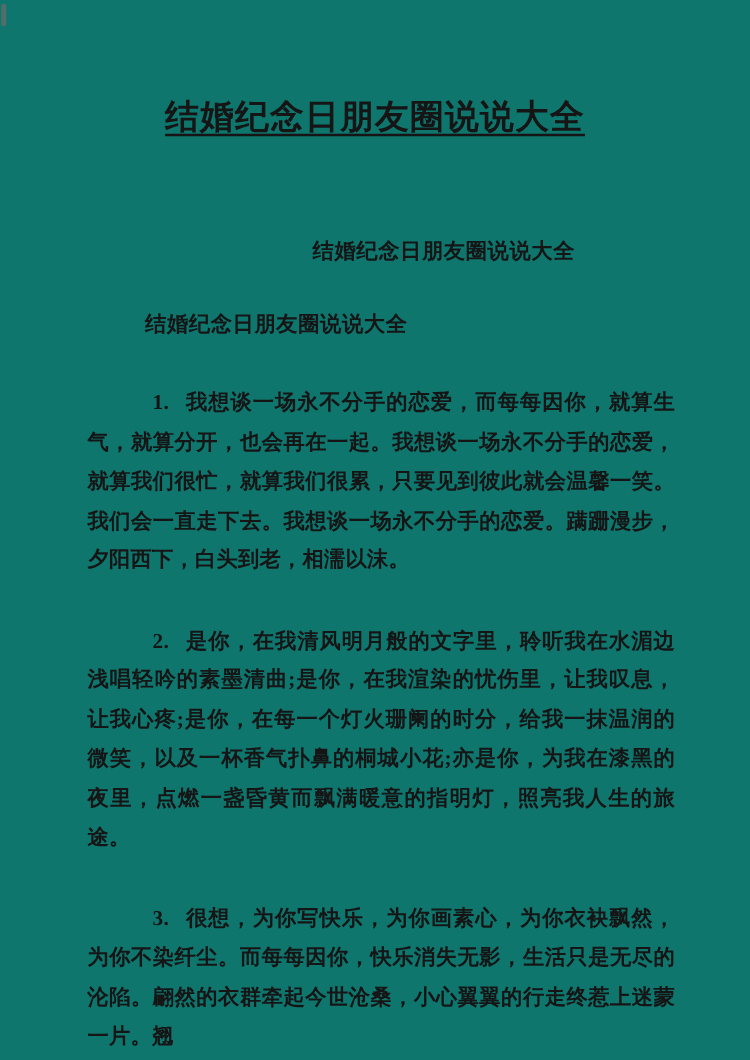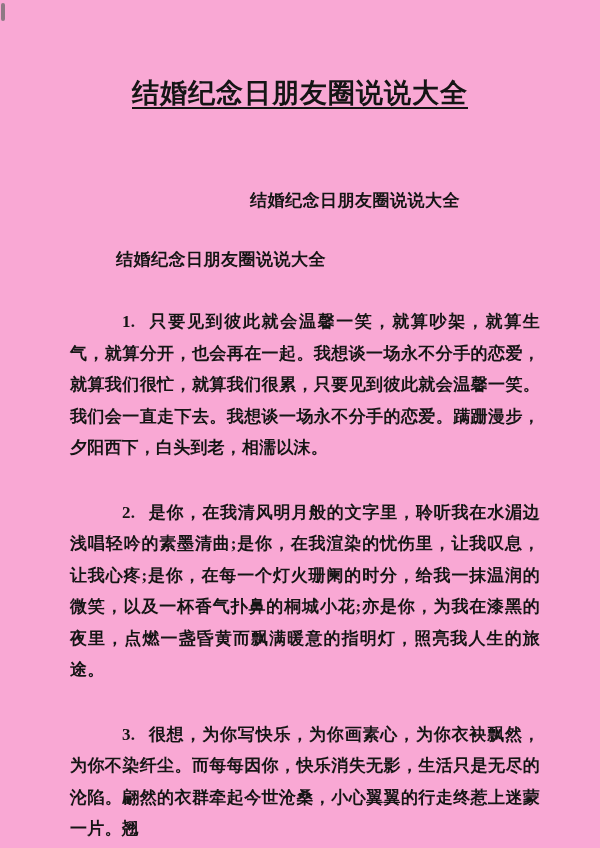--- a/index.html
+++ b/index.html
@@ -4,21 +4,21 @@
 <style>
   html, body {
     margin: 0;
     padding: 0;
     background: #ffffff;
   }
   .page {
     position: relative;
     width: 600px;
     height: 848px;
-    background: #f9a8d4;
+    background: #0f766e;
     overflow: hidden;
     font-family: "Liberation Serif", "DejaVu Serif", serif;
     color: #151515;
   }
   .scan-artifact {
     position: absolute;
     left: 1px;
     top: 3px;
     width: 4px;
     height: 18px;
@@ -78,21 +78,21 @@
 
   <div class="scan-artifact"></div>
 
   <h1 class="doc-title"><span class="underlined">结婚纪念日朋友圈说说大全</span></h1>
 
   <p class="subtitle subtitle-center">结婚纪念日朋友圈说说大全</p>
 
   <p class="subtitle subtitle-left">结婚纪念日朋友圈说说大全</p>
 
   <p class="para para-first">
-    <span class="num">1.</span><span>只要见到彼此就会温馨一笑，就算吵架，就算生气，就算分开，也会再在一起。我想谈一场永不分手的恋爱，就算我们很忙，就算我们很累，只要见到彼此就会温馨一笑。我们会一直走下去。我想谈一场永不分手的恋爱。蹒跚漫步，夕阳西下，白头到老，相濡以沫。</span>
+    <span class="num">1.</span><span>我想谈一场永不分手的恋爱，而每每因你，就算生气，就算分开，也会再在一起。我想谈一场永不分手的恋爱，就算我们很忙，就算我们很累，只要见到彼此就会温馨一笑。我们会一直走下去。我想谈一场永不分手的恋爱。蹒跚漫步，夕阳西下，白头到老，相濡以沫。</span>
   </p>
 
   <p class="para">
     <span class="num">2.</span><span>是你，在我清风明月般的文字里，聆听我在水湄边浅唱轻吟的素墨清曲;是你，在我渲染的忧伤里，让我叹息，让我心疼;是你，在每一个灯火珊阑的时分，给我一抹温润的微笑，以及一杯香气扑鼻的桐城小花;亦是你，为我在漆黑的夜里，点燃一盏昏黄而飘满暖意的指明灯，照亮我人生的旅途。</span>
   </p>
 
   <p class="para">
     <span class="num">3.</span><span>很想，为你写快乐，为你画素心，为你衣袂飘然，为你不染纤尘。而每每因你，快乐消失无影，生活只是无尽的沦陷。翩然的衣群牵起今世沧桑，小心翼翼的行走终惹上迷蒙一片。翘</span>
   </p>
 

